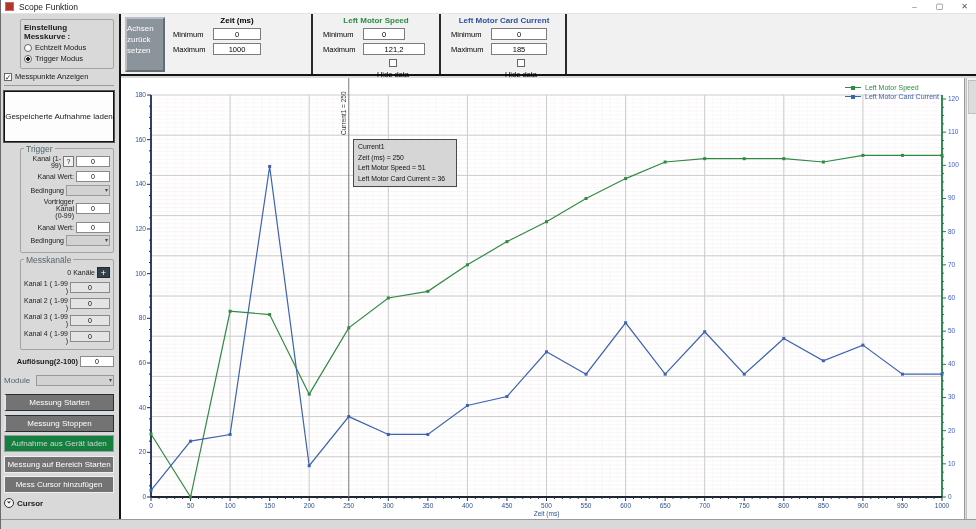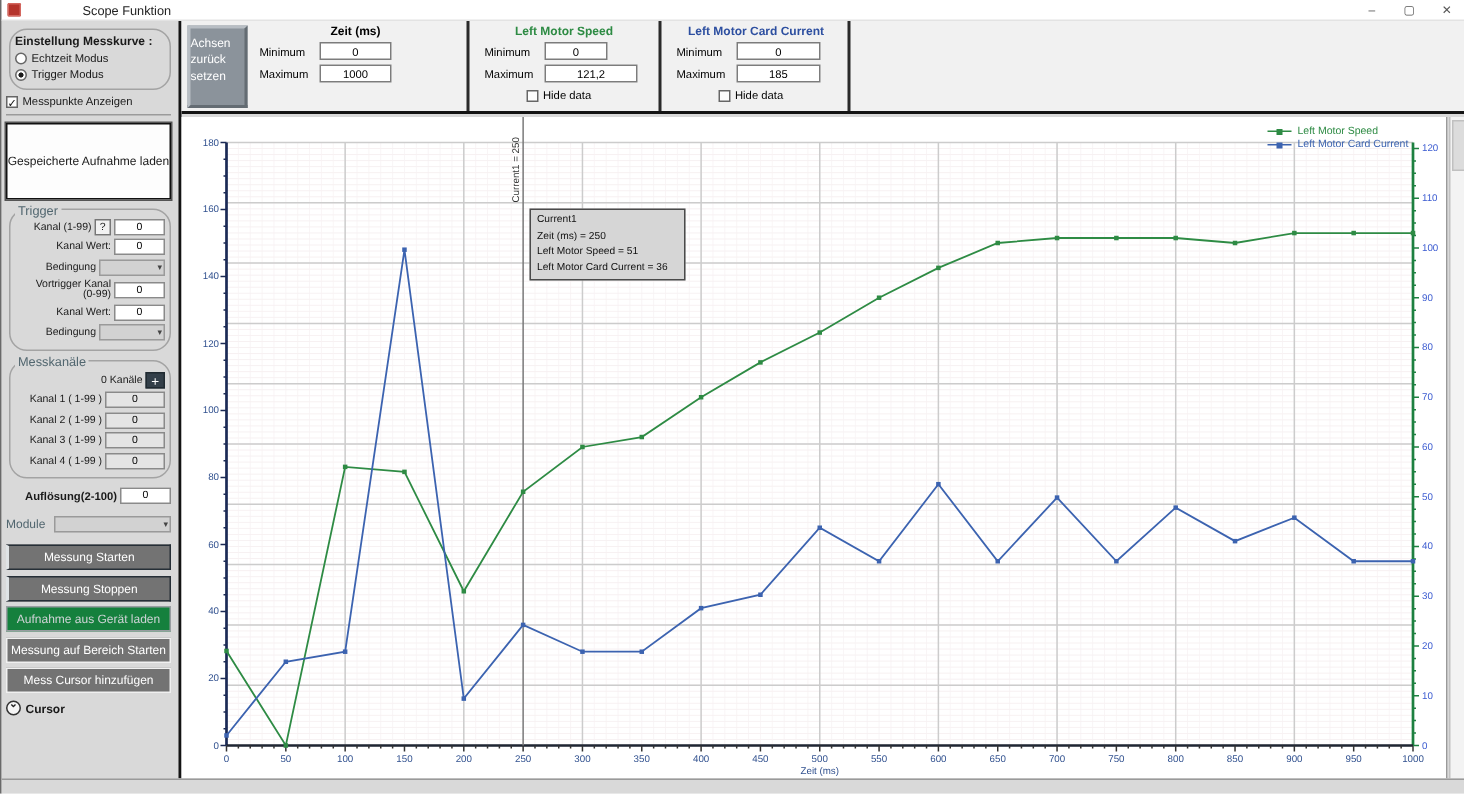--- a/index.html
+++ b/index.html
@@ -1,30 +1,30 @@
 <!DOCTYPE html>
 <html><head>
 <meta charset="utf-8">
 <style>
   * { box-sizing: border-box; margin: 0; padding: 0; }
   html,body { width: 976px; height: 529px; overflow: hidden; }
   body { font-family: "Liberation Sans", sans-serif; background: #d9d9d9; position: relative;
          border-left: 1px solid #6a6a6a; }
   
   .titlebar { position: absolute; left:0; top:0; width:976px; height:14px; background:#fff;
-              border-bottom:1px solid #e3e3e3; display:flex; align-items:center; font-size:8.5px; color:#222;gap:36px; }
+              border-bottom:1px solid #e3e3e3; display:flex; align-items:center; font-size:8.5px; color:#222; }
   .appicon { width:9px; height:9px; background:#b5342c; margin:0 5px 0 4px; border-radius:1px;
              box-shadow: inset 0 0 0 1px #d4675f; }
   .wctrl { margin-left:auto; display:flex; height:100%; }
   .wctrl span { width:25px; text-align:center; font-size:8px; color:#555; line-height:14px; }
   
   .sidebar { position:absolute; left:0; top:14px; width:118px; height:505px; background:#d9d9d9;
              padding:3px 5px 0 3px; font-size:7.5px; color:#1a1a1a; }
   .vsep { position:absolute; left:118px; top:14px; width:2px; height:505px; background:#141414; }
-  .groupbox { border:1px solid #a3a3a3; border-radius:12px; padding:3px 3px 3px 3px; position:relative; margin:6px 0 3px 2px; }
+  .groupbox { border:1px solid #a3a3a3; border-radius:2px; padding:3px 3px 3px 3px; position:relative; margin:6px 0 3px 16px; }
   .gb-title { position:absolute; top:-5px; left:3px; background:#d9d9d9; padding:0 2px;
               color:#51666f; font-size:8.5px; }
   .bold { font-weight:bold; }
   .ctl-row { display:flex; align-items:center; margin:2px 0; gap:3px; }
   .radio { width:8px; height:8px; min-width:8px; border:1px solid #666; border-radius:50%; background:#fdfdfd; }
   .radio.sel { background: radial-gradient(circle, #1c1c1c 0 1.6px, #fdfdfd 1.8px); }
   .cb { width:8px; height:8px; min-width:8px; border:1px solid #666; background:#fdfdfd; font-size:7.5px;
         line-height:7px; text-align:center; color:#111; }
   .cb.checked::after { content:"✓"; }
   .hr { border-top:1px solid #9b9b9b; margin:4px 0 5px 0; }
@@ -56,21 +56,21 @@
   .resetbtn { position:absolute; left:4px; top:3px; width:40px; height:55px; background:#8b939b;
               border:2px solid; border-color:#b8bec4 #646c73 #646c73 #b8bec4; color:#fff; font-size:8px;
               text-align:left; line-height:1.35; padding-top:5px; }
   .tbsep { position:absolute; top:0; width:2px; height:60px; background:#2a2a2a; }
   .tb-sec { position:absolute; top:2px; height:58px; }
   .tb-title { text-align:center; font-weight:bold; font-size:8px; margin-bottom:3px; }
   .tb-row { display:flex; align-items:center; gap:4px; margin:3px 0 3px 6px; }
   .tb-row .lbl { width:36px; font-size:7.5px; }
   .tb-input { height:12px; border:1px solid #7c7c7c; background:#fff; font-size:7.5px; text-align:center;
               font-family:"Liberation Sans",sans-serif; }
-  .hide-row { display:flex; align-items:center; gap:3px; margin:4px 0 0 34px; font-size:7.5px; }
+  .hide-row { display:flex; align-items:center; gap:3px; margin:4px 0 0 34px; font-size:7.5px;flex-direction:column; }
   
   .chartwrap { position:absolute; left:120px; top:78px; width:844px; height:441px; background:#fff;
                border-right:1px solid #9a9a9a; }
   .legend { position:absolute; left:724px; top:5px; font-size:7px; }
   .legend-row { display:flex; align-items:center; gap:4px; height:9px; }
   .legend-row .sw { width:16px; height:1px; position:relative; }
   .legend-row .sw::after { content:""; position:absolute; left:6px; top:-1.5px; width:4px; height:4px;
                            background:inherit; }
   .cursor-tip { position:absolute; left:232px; top:61px; width:104px; background:#d6d6d6;
                 border:1px solid #4a4a4a; font-size:6.8px; line-height:1.55; padding:2px 4px; color:#111; }

